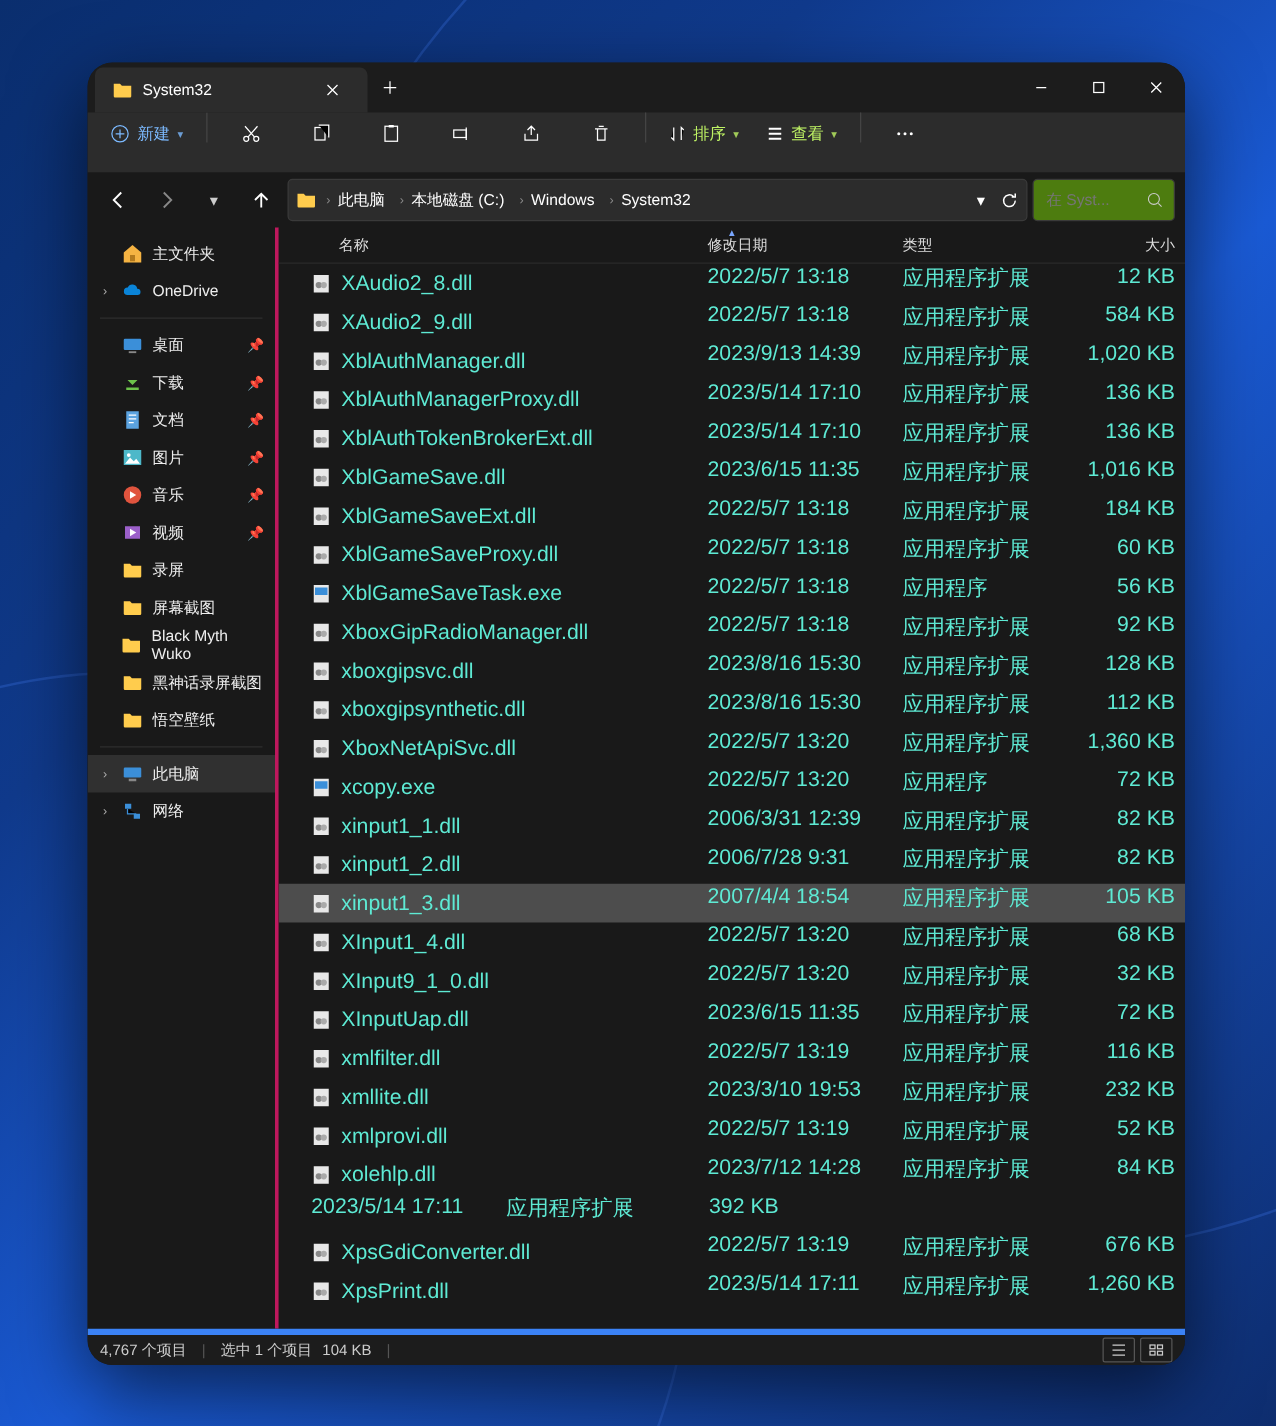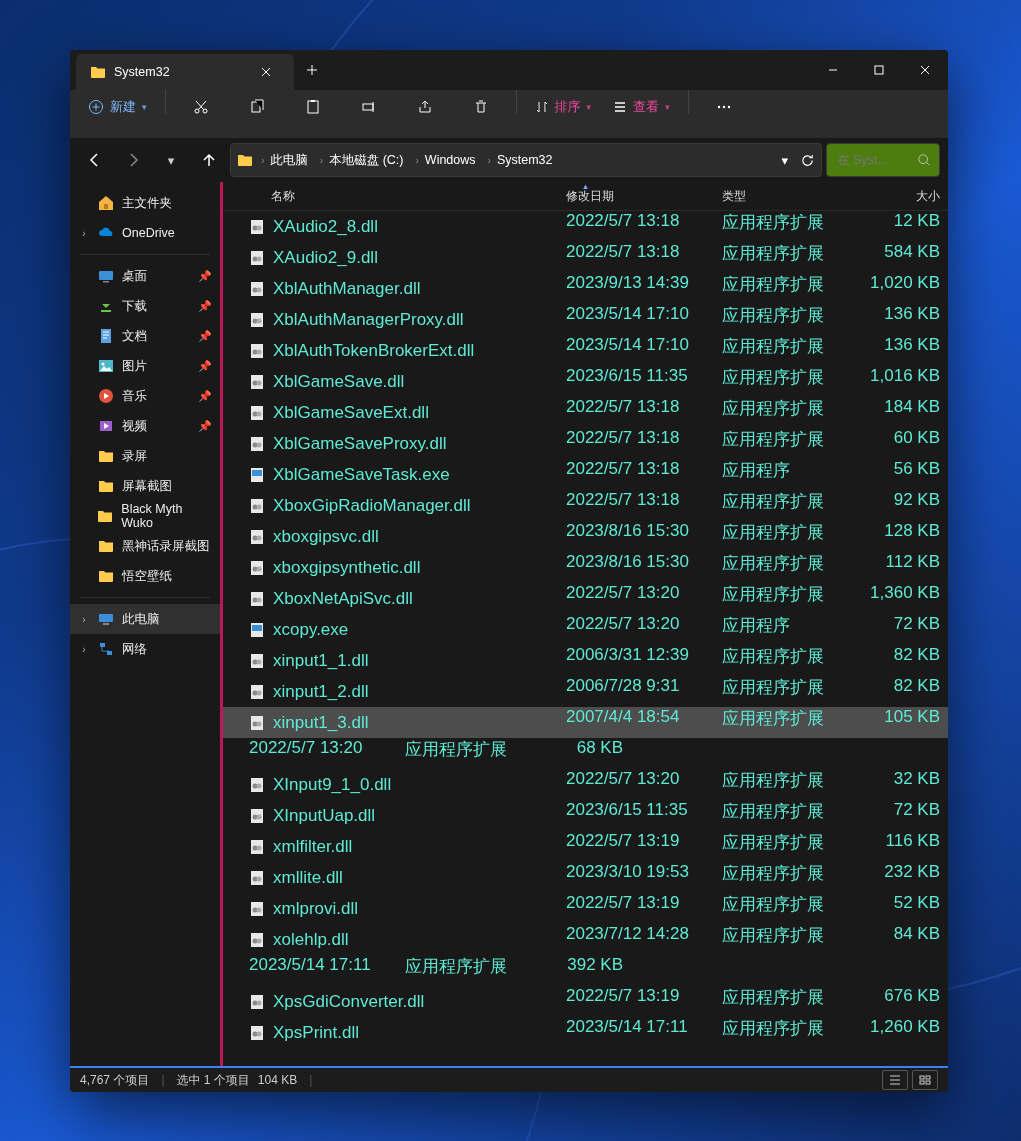--- a/index.html
+++ b/index.html
@@ -1,30 +1,30 @@
 <!DOCTYPE html>
 <html><head>
 <meta charset="utf-8">
 <style>
 html,body{margin:0;padding:0;width:1021px;height:1141px;font-family:"Segoe UI","Microsoft YaHei",sans-serif;font-size:13px;color:#fff;background:linear-gradient(135deg,#0a2e6e,#103a8c 30%,#1a5ad4 55%,#0e2d6e);overflow:hidden;user-select:none}
 .bg-curves{position:absolute;inset:0;z-index:0;pointer-events:none}
 .bg-curves::before,.bg-curves::after{content:"";position:absolute;border:2px solid rgba(70,130,255,.25);border-radius:50%}
 .bg-curves::before{width:1200px;height:1200px;right:-400px;top:-200px}
 .bg-curves::after{width:900px;height:900px;left:-350px;bottom:-300px}
-.window{position:absolute;top:50px;left:70px;width:878px;height:1042px;background:#1c1c1c;border-radius:4px;box-shadow:0 20px 60px rgba(0,0,0,.6);display:flex;flex-direction:column;overflow:hidden;z-index:1}
+.window{position:absolute;top:50px;left:70px;width:878px;height:1042px;background:#1c1c1c;border-radius:20px;box-shadow:0 20px 60px rgba(0,0,0,.6);display:flex;flex-direction:column;overflow:hidden;z-index:1}
 .titlebar{height:40px;display:flex;align-items:stretch;background:#1c1c1c}
 .tab{display:flex;align-items:center;gap:8px;padding:0 14px;margin:4px 0 0 6px;background:#2c2c2c;border-radius:6px 6px 0 0;min-width:190px;position:relative}
 .tab-title{font-size:12.5px;color:#fff;flex:1}
 .tab-close,.tab-add{width:28px;display:flex;align-items:center;justify-content:center;color:#fff}
 .tab-add{width:36px}
 .win-controls{margin-left:auto;display:flex}
 .win-btn{width:46px;display:flex;align-items:center;justify-content:center;color:#fff}
 .win-btn svg{width:10px;height:10px}
 .toolbar{height:48px;background:#2c2c2c;display:flex;align-items:flex-start;padding:0 10px;gap:6px}
-.tb-btn{height:34px;min-width:34px;padding:0 8px;display:flex;align-items:center;justify-content:center;gap:6px;border-radius:4px;color:#ec4899}
+.tb-btn{height:34px;min-width:34px;padding:0 8px;display:flex;align-items:center;justify-content:center;gap:6px;border-radius:4px;color:#bef264}
 .tb-btn.primary{color:#7cbaff}
 .tb-sep{width:1px;height:24px;background:#444;margin:0 4px}
 .tb-btn .chev{font-size:9px;opacity:.8}
 .navbar{height:44px;background:#191919;display:flex;align-items:center;padding:0 8px;gap:4px}
 .nav-btn{width:34px;height:32px;display:flex;align-items:center;justify-content:center;color:#ccc}
 .addressbar{flex:1;height:32px;background:#2c2c2c;border:1px solid #3a3a3a;border-radius:4px;display:flex;align-items:center;padding:0 6px;gap:4px;overflow:hidden}
 .crumb{display:flex;align-items:center;gap:6px;padding:0 4px;font-size:12.5px;white-space:nowrap}
 .crumb .sep{color:#888;font-size:10px}
 .addr-actions{margin-left:auto;display:flex;gap:6px}
 .searchbox{width:96px;height:32px;background:#4d7c0f;border:1px solid #3a3a3a;border-radius:4px;display:flex;align-items:center;padding:0 8px;gap:6px;color:#aaa;font-size:12.5px}
@@ -46,21 +46,21 @@
 .col-size{width:82px;text-align:right}
 .sort-ind{position:absolute;left:50%;top:-1px;transform:translateX(-50%);font-size:9px;color:#7aa7ff}
 .headers{position:relative}
 .filelist{flex:1;overflow-y:auto;overflow-x:hidden}
 .filelist::-webkit-scrollbar{width:12px;background:#1c1c1c}
 .filelist::-webkit-scrollbar-thumb{background:#4d4d4d;border-radius:2px}
 .row{height:31px;display:flex;padding-left:18px;font-size:17px;color:#5eead4}
 .row.sel{background:#4d4d4d}
 .row .col{padding:0 8px;overflow:hidden;text-overflow:ellipsis;white-space:nowrap}
 .row .col-name{display:flex;align-items:center;gap:8px}
-.status{height:24px;background:#1c1c1c;border-top:2px solid #3b82f6;display:flex;align-items:center;padding:0 10px;font-size:12px;color:#ccc;gap:8px}
+.status{height:24px;background:#1c1c1c;border-top:5px solid #3b82f6;display:flex;align-items:center;padding:0 10px;font-size:12px;color:#ccc;gap:8px}
 .status .div{color:#555;margin:0 4px}
 .status-views{margin-left:auto;display:flex;gap:4px}
 .status-views .vbtn{width:24px;height:18px;display:flex;align-items:center;justify-content:center;border:1px solid #555;border-radius:2px}
 svg{display:block}
 </style>
 </head>
 <body>
 <div class="bg-curves"></div>
 
 <div class="window">
@@ -580,20 +580,28 @@
                 <circle cx="6" cy="9" r="2.5" fill="#888"></circle>
                 <circle cx="10" cy="9" r="2.5" fill="#aaa"></circle>
               </svg>
               <span>xinput1_3.dll</span>
             </div>
             <div class="col col-date">2007/4/4 18:54</div>
             <div class="col col-type">应用程序扩展</div>
             <div class="col col-size">105 KB</div>
           </div>
           <div class="row">
+            <div class="col col-name">
+              <svg class="ic" viewBox="0 0 16 16">
+                <rect x="2" y="1" width="12" height="14" fill="#e8e8e8"></rect>
+                <circle cx="6" cy="9" r="2.5" fill="#888"></circle>
+                <circle cx="10" cy="9" r="2.5" fill="#aaa"></circle>
+              </svg>
+              <span>XInput1_4.dll</span>
+            </div>
             <div class="col col-date">2022/5/7 13:20</div>
             <div class="col col-type">应用程序扩展</div>
             <div class="col col-size">68 KB</div>
           </div>
           <div class="row">
             <div class="col col-name">
               <svg class="ic" viewBox="0 0 16 16">
                 <rect x="2" y="1" width="12" height="14" fill="#e8e8e8"></rect>
                 <circle cx="6" cy="9" r="2.5" fill="#888"></circle>
                 <circle cx="10" cy="9" r="2.5" fill="#aaa"></circle>

